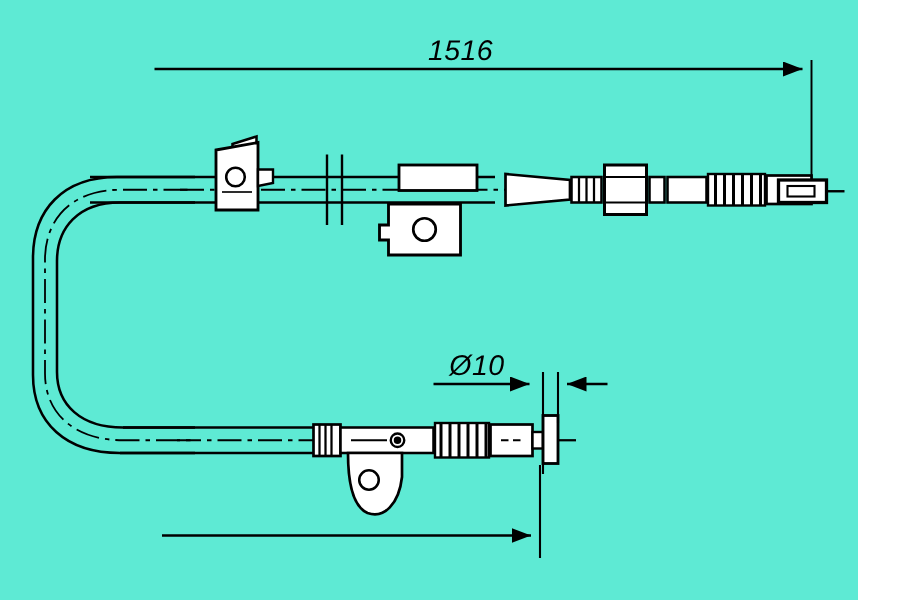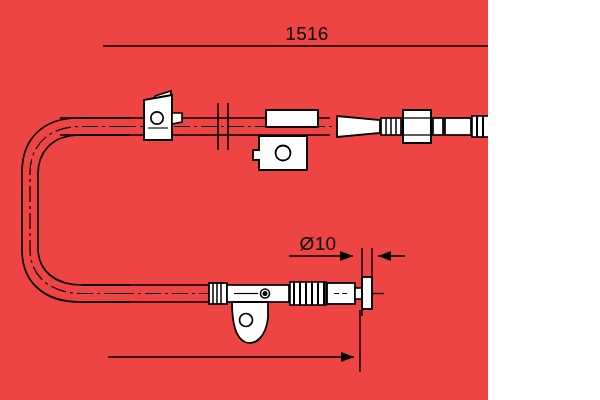--- a/index.html
+++ b/index.html
@@ -5,24 +5,25 @@
   html, body {
     margin: 0;
     padding: 0;
     background: #ffffff;
   }
   body {
     font-family: "Liberation Sans", sans-serif;
   }
   #drawing-root {
     position: relative;
-    width: 488px;
+    width: 572px;
     height: 400px;
-    background: #ef4444;
+    background: #5eead4;
     overflow: hidden;
+    font-style: italic;
   }
   #tech-svg {
     display: block;
     width: 600px;
     height: 400px;
   }
   .dim-text {
     font-family: "Liberation Sans", sans-serif;
     font-size: 19px;
     fill: #000000;

